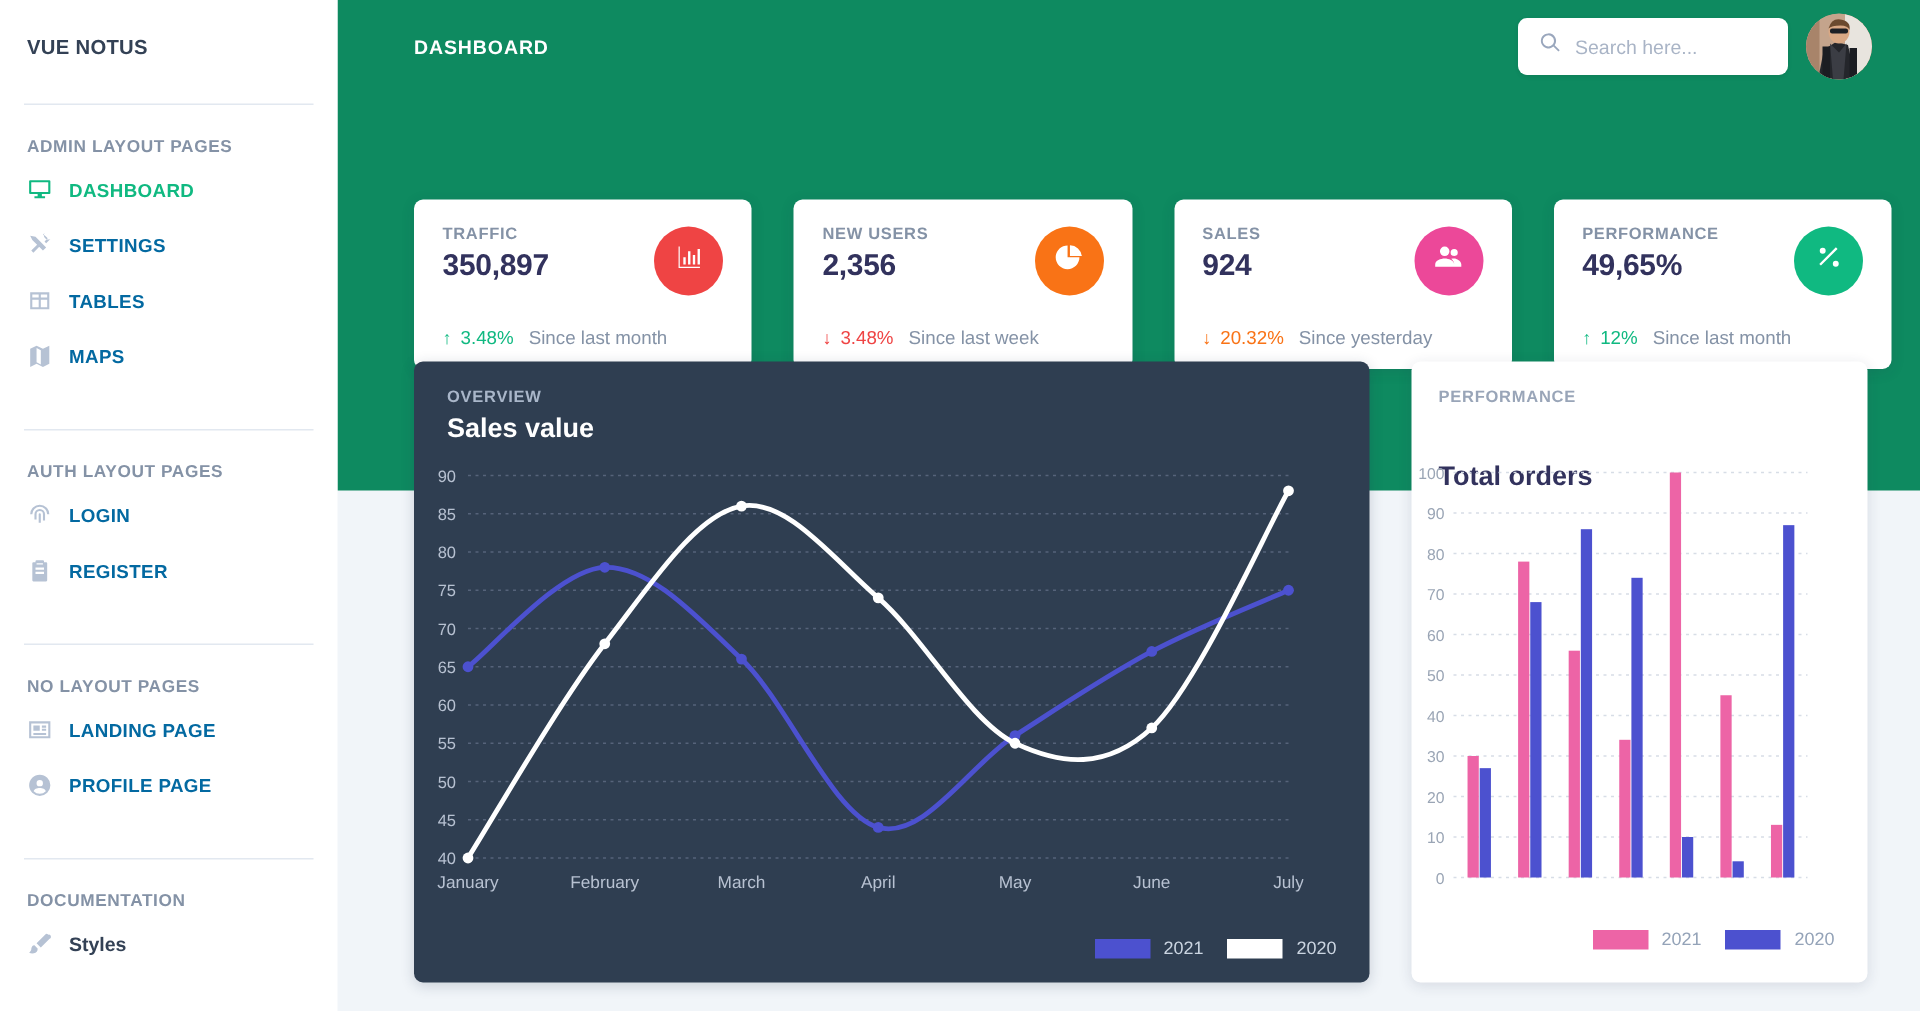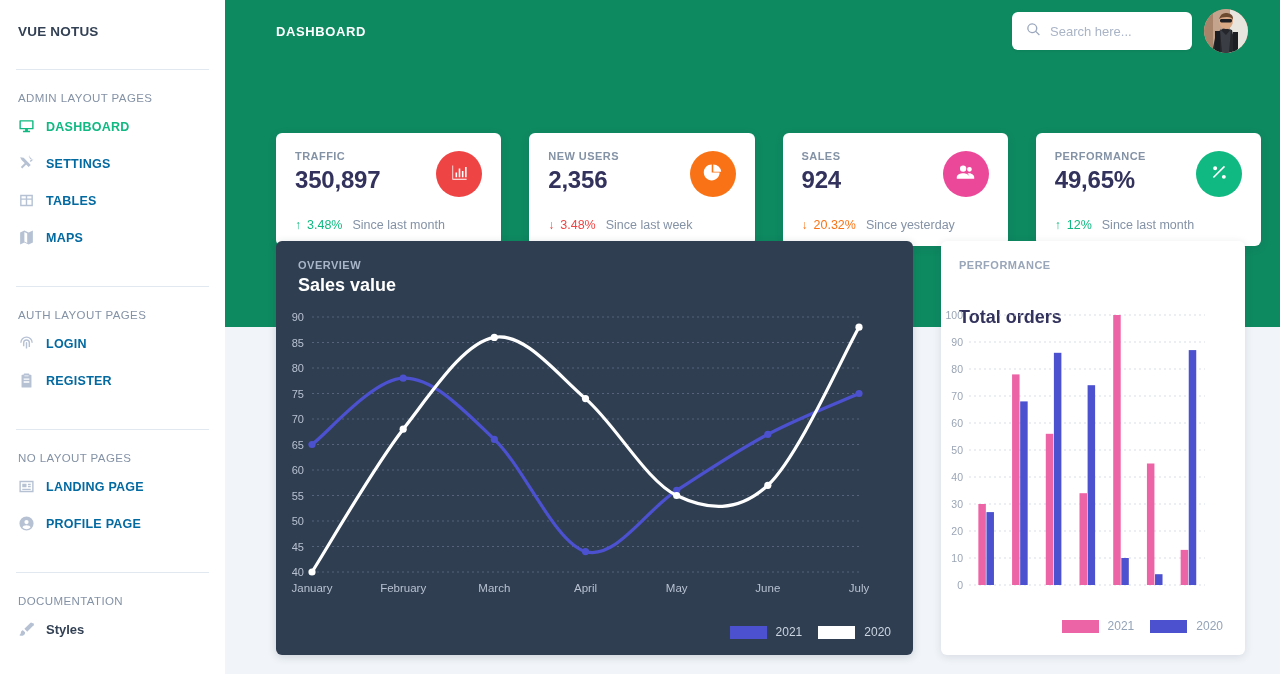--- a/index.html
+++ b/index.html
@@ -19,21 +19,21 @@
     padding: 0 16px;
     overflow: hidden;
     z-index: 5;
   }
   .brand {
     font-size: 13.5px; font-weight: bold; letter-spacing: .2px;
     color: #334155; padding: 24px 0 0 2px; text-transform: uppercase;
   }
   .sb-divider { height: 1px; background: #e2e8f0; margin: 30px 0 0 0; }
   .sb-heading {
-    font-size: 11.5px; font-weight: normal; letter-spacing: .4px;
+    font-size: 11.5px; font-weight: bold; letter-spacing: .4px;
     color: #8492a6; text-transform: uppercase;
     padding: 22px 0 4px 2px;
   }
   .sb-item {
     display: flex; align-items: center; gap: 11px;
     padding: 10px 0 10px 2px;
     font-size: 12.5px; font-weight: bold; letter-spacing: .25px;
     color: #0369a1; text-transform: uppercase; cursor: pointer;
     white-space: nowrap;
   }
@@ -84,21 +84,21 @@
     flex: 1; background: #fff; border-radius: 6px;
     padding: 17px 19px 16px 19px;
     box-shadow: 0 2px 9px rgba(30,45,70,.12);
     position: relative; height: 113px; margin-top: 28px;
   }
   .stat-label {
     font-size: 11px; font-weight: bold; color: #8492a6;
     letter-spacing: .45px; text-transform: uppercase;
   }
   .stat-value {
-    font-size: 24px; font-weight: bold; color: #32325d;
+    font-size: 20px; font-weight: bold; color: #32325d;
     margin-top: 4px; letter-spacing: -.2px;
   }
   .stat-icon {
     position: absolute; right: 19px; top: 18px;
     width: 46px; height: 46px; border-radius: 50%;
     display: flex; align-items: center; justify-content: center;
   }
   .stat-icon svg { width: 19px; height: 19px; fill: #fff; }
   .stat-foot {
     position: absolute; left: 19px; bottom: 14px;

